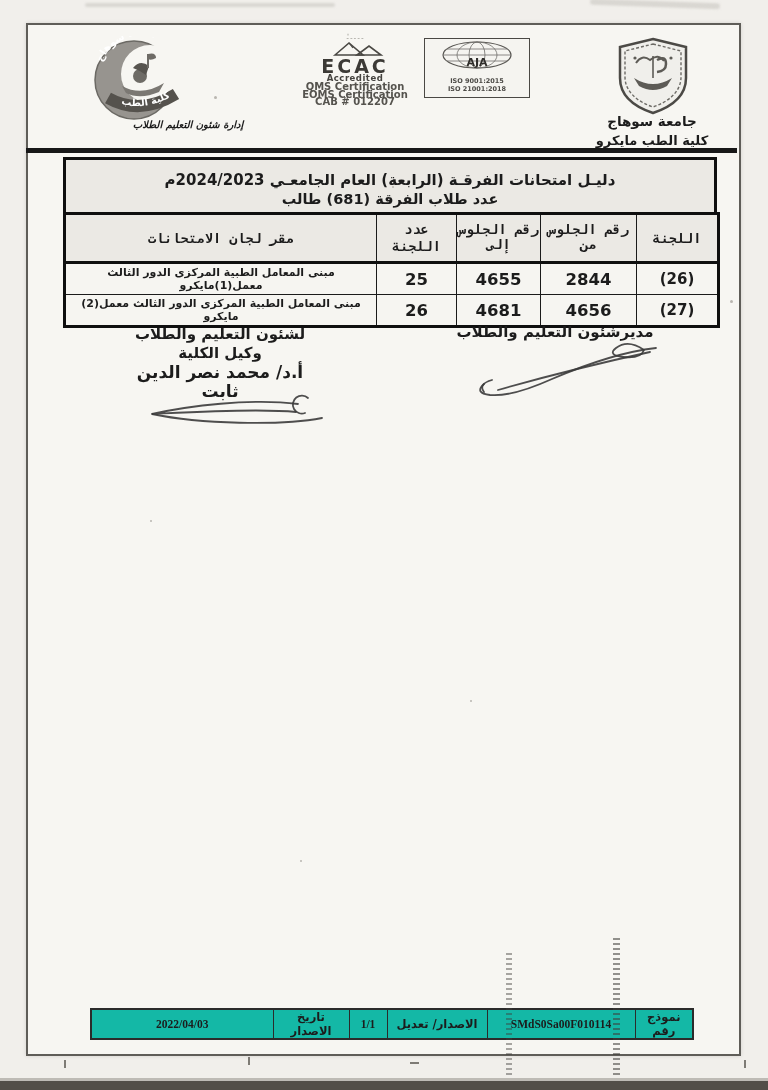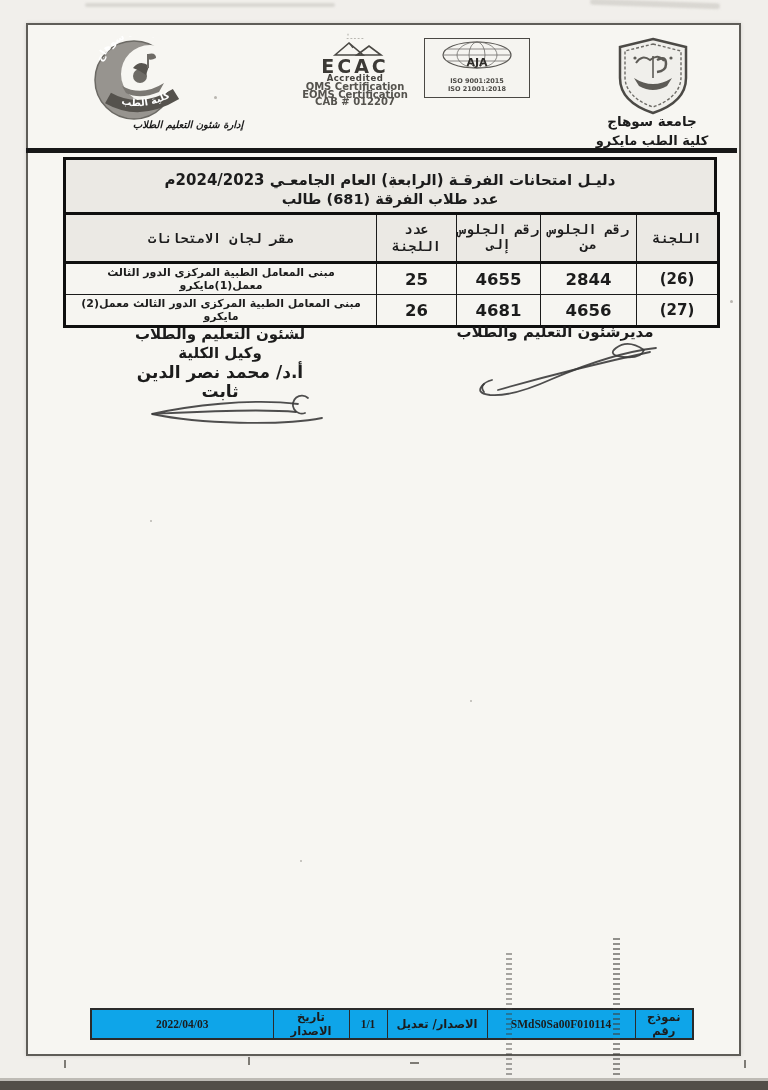--- a/index.html
+++ b/index.html
@@ -65,21 +65,21 @@
 
   
   .sig-right-title{left:438px;top:323px;width:234px;text-align:center;font-size:15px;font-weight:bold;direction:rtl;}
   .sig-left-block{left:118px;top:325px;width:204px;text-align:center;font-size:15px;font-weight:bold;direction:rtl;line-height:19px;}
   .sig-left-block .name{font-size:17px;}
   svg.sig path{fill:none;stroke:#3b3b3b;stroke-width:1.8;stroke-linecap:round;opacity:.9;}
 
   
   .footer-tbl{left:90px;top:1008px;}
   table.ftr{border-collapse:collapse;direction:rtl;table-layout:fixed;width:602px;border:2px solid #2b2b2b;}
-  table.ftr td{border:1.5px solid #2b2b2b;height:24px;padding:0 4px;background:#0ea5e9;
+  table.ftr td{border:1.5px solid #2b2b2b;height:24px;padding:0 4px;background:#14b8a6;
     font-size:11.5px;font-weight:bold;text-align:center;vertical-align:middle;box-sizing:border-box;}
   .code{font-family:"Liberation Serif",serif;font-size:13px;font-weight:bold;direction:ltr;}
   .date-cell{text-align:right;font-family:"Liberation Serif",serif;font-size:12.5px;direction:ltr;}
   .slash{font-family:"Liberation Serif",serif;font-size:12px;direction:ltr;}
 
   
   .smudge{background:repeating-linear-gradient(to bottom, rgba(62,60,56,.55) 0 2px, rgba(62,60,56,0) 2px 5px);filter:blur(.4px);}
   .speck{background:#b9b6b0;border-radius:50%;}
   .streak{background:#d9d7d2;filter:blur(1px);border-radius:3px;}
   .tick{background:#7e7b75;}

